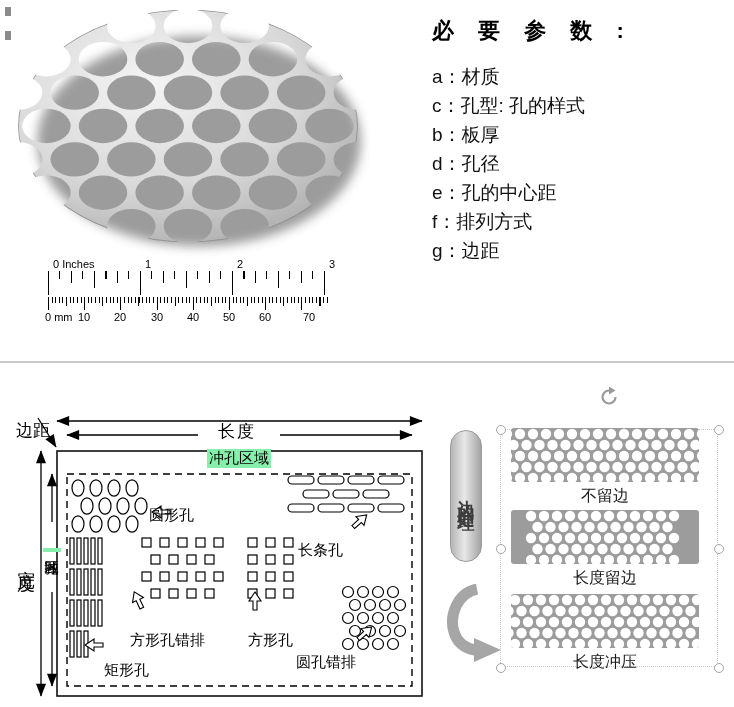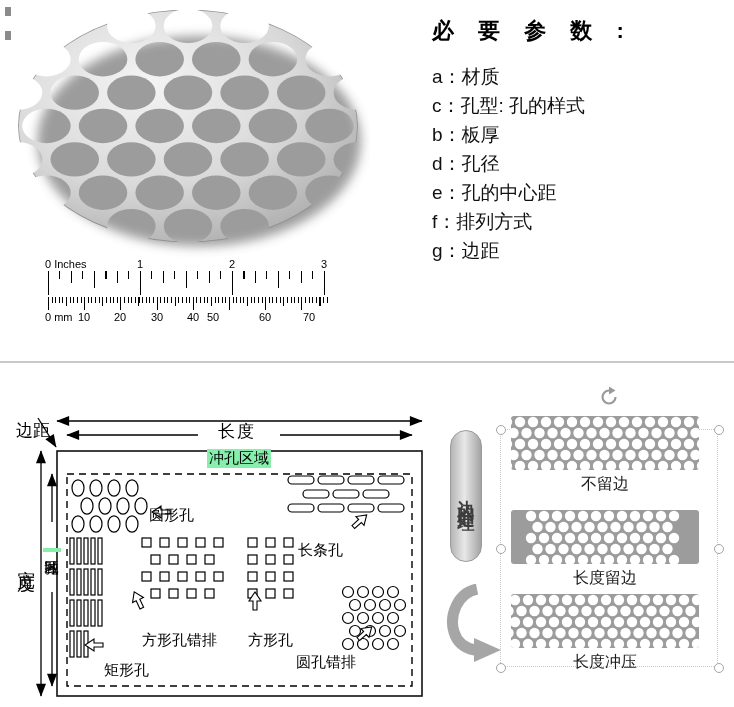--- a/index.html
+++ b/index.html
@@ -13,21 +13,21 @@
   .artifact { position:absolute; width:6px; height:9px; background:#5a5a5a; opacity:.7; }
 
   
   .photo-area { position:absolute; left:10px; top:2px; width:360px; height:256px; }
   #disc-svg { width:100%; height:100%; display:block; }
 
   
   .ruler { position:absolute; left:45px; top:258px; width:295px; height:70px; }
   .tick-label { position:absolute; font-size:11px; color:#000; transform:translateX(-50%); white-space:nowrap; }
   .tick-label.zero { transform:none; }
-  .ruler-row.top    { position:absolute; left:0; top:0;  width:100%; height:14px; }
+  .ruler-row.top    { position:absolute; left:8px; top:0;  width:100%; height:14px; }
   .ruler-row.bottom { position:absolute; left:0; top:53px; width:100%; height:14px; }
   .inch-ticks {
     position:absolute; left:0; top:13px; width:284px; height:24px;
     background-image:
       repeating-linear-gradient(90deg,#000 0 1px,transparent 1px 92px),
       repeating-linear-gradient(90deg,#000 0 1px,transparent 1px 46px),
       repeating-linear-gradient(90deg,#000 0 1px,transparent 1px 23px),
       repeating-linear-gradient(90deg,#000 0 1px,transparent 1px 11.5px);
     background-size:100% 24px,100% 17px,100% 12px,100% 8px;
     background-position:3px 0,3px 0,3px 0,3px 0;
@@ -156,21 +156,21 @@
     <span class="tick-label" style="left:279px">3</span>
   </div>
   <div class="inch-ticks"></div>
   <div class="mm-ticks"></div>
   <div class="ruler-row bottom">
     <span class="tick-label zero" style="left:0">0 mm</span>
     <span class="tick-label" style="left:39px">10</span>
     <span class="tick-label" style="left:75px">20</span>
     <span class="tick-label" style="left:112px">30</span>
     <span class="tick-label" style="left:148px">40</span>
-    <span class="tick-label" style="left:168px">50</span>
+    <span class="tick-label" style="left:184px">50</span>
     <span class="tick-label" style="left:220px">60</span>
     <span class="tick-label" style="left:264px">70</span>
   </div>
 </div>
 
 <div class="params">
   <h2>必 要 参 数 :</h2>
   <ul>
     <li>a：材质</li>
     <li>c：孔型: 孔的样式</li>
@@ -312,21 +312,21 @@
     </g>
   </svg>
 
   <div class="lbl" style="left:8px;top:9px;font-size:17px">边距</div>
   <div class="lbl" style="left:210px;top:10px;font-size:17px;letter-spacing:2px">长度</div>
   <div class="lbl wbg" style="left:199px;top:39px">冲孔区域</div>
   <div class="lbl v" style="left:6px;top:146px;font-size:18px;letter-spacing:3px">宽度</div>
   <div class="lbl v wbg" style="left:35px;top:138px;font-size:14px;padding:2px 0">冲孔区域</div>
   <div class="lbl" style="left:141px;top:96px">圆形孔</div>
   <div class="lbl" style="left:290px;top:131px">长条孔</div>
-  <div class="lbl" style="left:134px;top:221px">方形孔错排</div>
+  <div class="lbl" style="left:122px;top:221px">方形孔错排</div>
   <div class="lbl" style="left:240px;top:221px">方形孔</div>
   <div class="lbl" style="left:96px;top:251px">矩形孔</div>
   <div class="lbl" style="left:288px;top:243px">圆孔错排</div>
 </div>
 
 <div class="edge-section">
 
   <div class="edge-pill">
     <span>边的处理</span>
   </div>
@@ -343,21 +343,21 @@
 
   <div class="sel-frame">
     <div class="handle" style="left:-5px;top:-5px"></div>
     <div class="handle" style="left:213px;top:-5px"></div>
     <div class="handle" style="left:-5px;top:114px"></div>
     <div class="handle" style="left:213px;top:114px"></div>
     <div class="handle" style="left:-5px;top:233px"></div>
     <div class="handle" style="left:213px;top:233px"></div>
   </div>
 
-  <div class="panel-block" style="top:30px">
+  <div class="panel-block" style="top:42px">
     <svg class="panel-svg" width="188" height="54" viewBox="0 0 188 54">
       <defs>
           <clipPath id="pclip0">
             <rect width="188" height="54" rx="3"></rect>
           </clipPath>
         </defs>
     <g clip-path="url(#pclip0)">
           <rect x="0" y="0" width="188" height="54" fill="#9c9c9c"></rect>
           <circle cx="-4" cy="6" r="5.2" fill="#fff"></circle>
           <circle cx="9" cy="6" r="5.2" fill="#fff"></circle>

